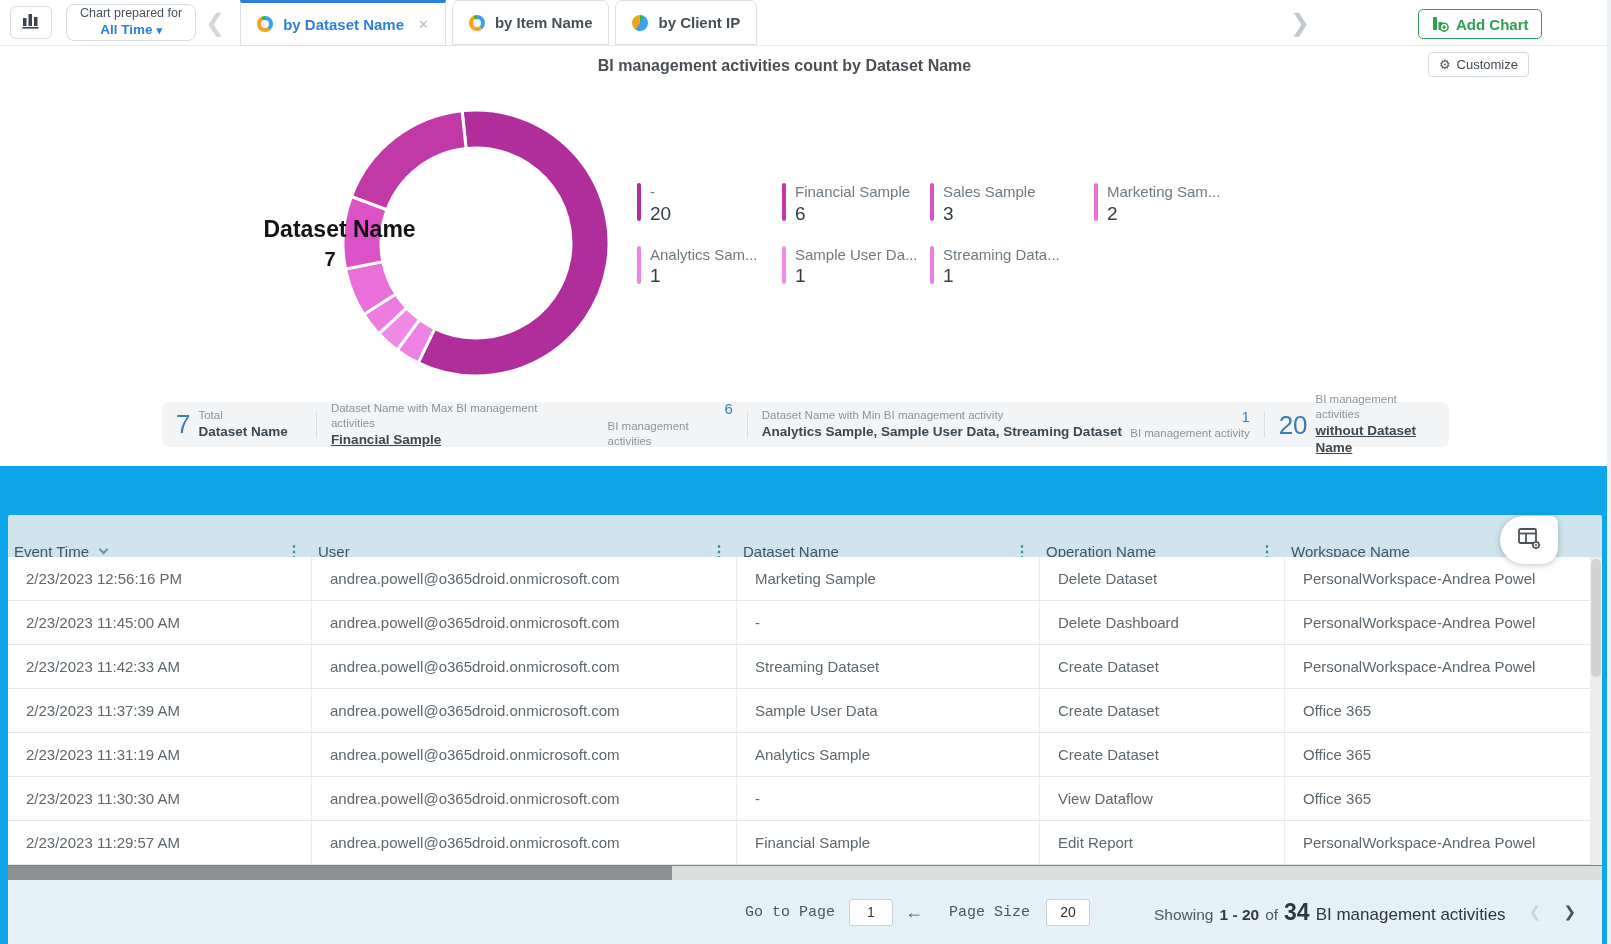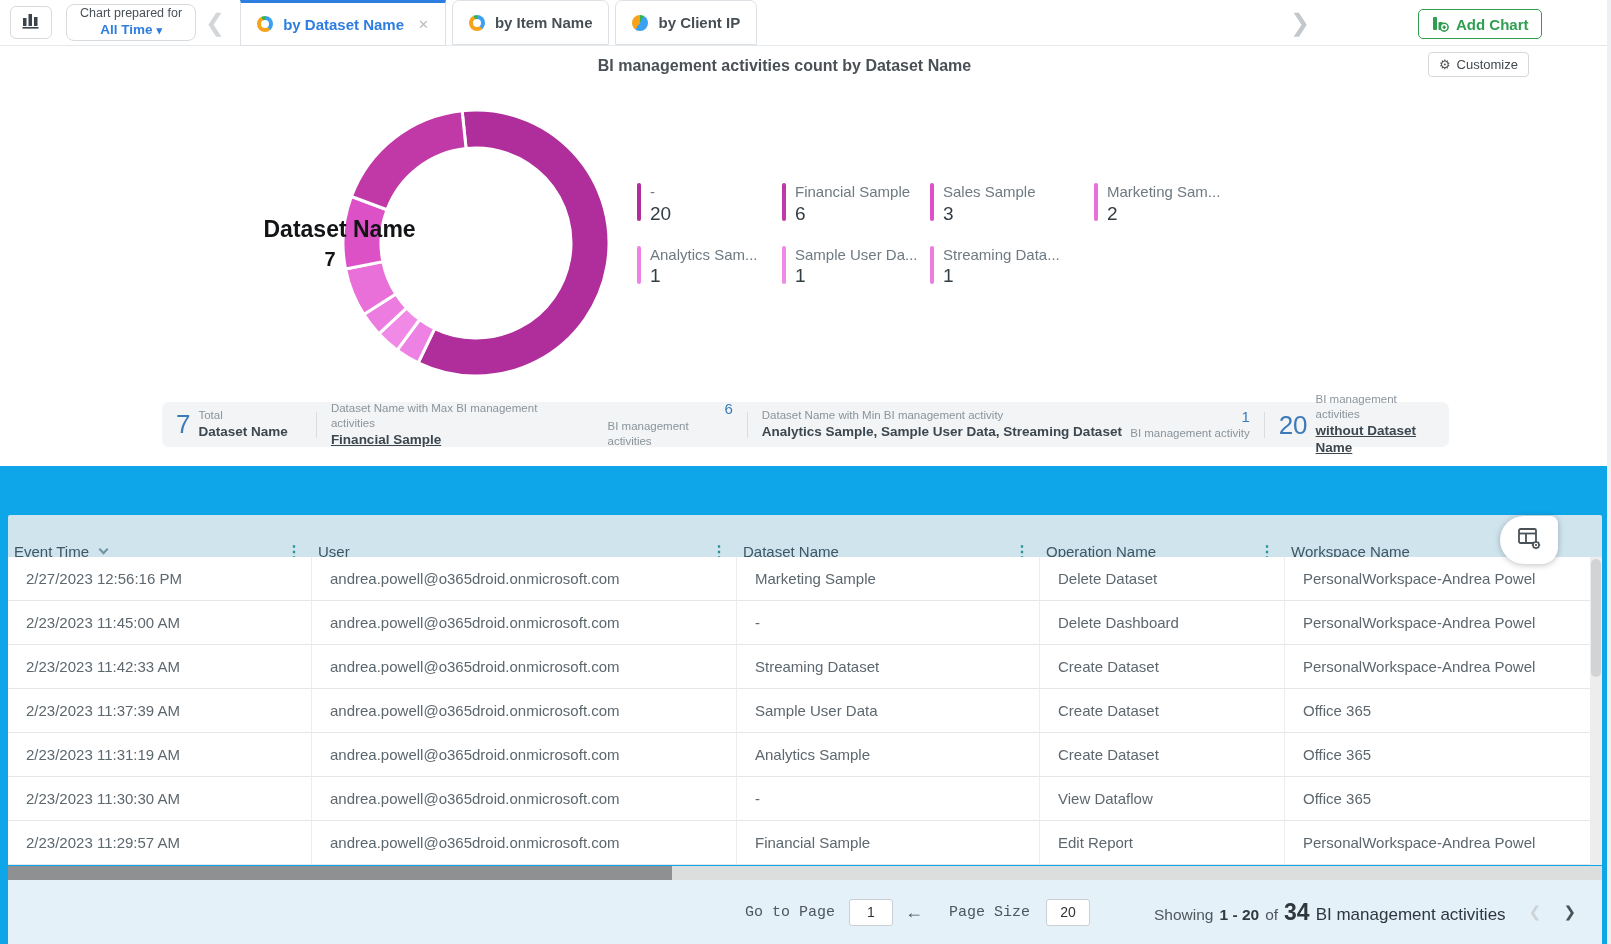--- a/index.html
+++ b/index.html
@@ -279,21 +279,21 @@
           <line x1="3" y1="7.5" x2="20" y2="7.5" stroke="#4a5258" stroke-width="1.8"></line>
           <line x1="10" y1="7.5" x2="10" y2="17" stroke="#4a5258" stroke-width="1.8"></line>
           <circle cx="20" cy="19" r="3" fill="#fff" stroke="#4a5258" stroke-width="1.5"></circle>
           <path d="M20 14.8v1.6M20 21.6v1.6M15.8 19h1.6M22.6 19h1.6M17 16l1.1 1.1M21.9 20.9L23 22M23 16l-1.1 1.1M18.1 20.9L17 22" stroke="#4a5258" stroke-width="1.3"></path>
           <circle cx="20" cy="19" r="1.1" fill="#4a5258"></circle>
         </svg>
     </span>
   </div>
   <div class="tbody" id="tbody">
       <div class="tr">
-        <div class="td c0">2/27/2023 12:56:16 PM</div>
+        <div class="td c0">2/23/2023 12:56:16 PM</div>
         <div class="td c1">andrea.powell@o365droid.onmicrosoft.com</div>
         <div class="td c2">Marketing Sample</div>
         <div class="td c3">Delete Dataset</div>
         <div class="td c4">PersonalWorkspace-Andrea Powel</div>
       </div>
       <div class="tr">
         <div class="td c0">2/23/2023 11:45:00 AM</div>
         <div class="td c1">andrea.powell@o365droid.onmicrosoft.com</div>
         <div class="td c2">-</div>
         <div class="td c3">Delete Dashboard</div>

